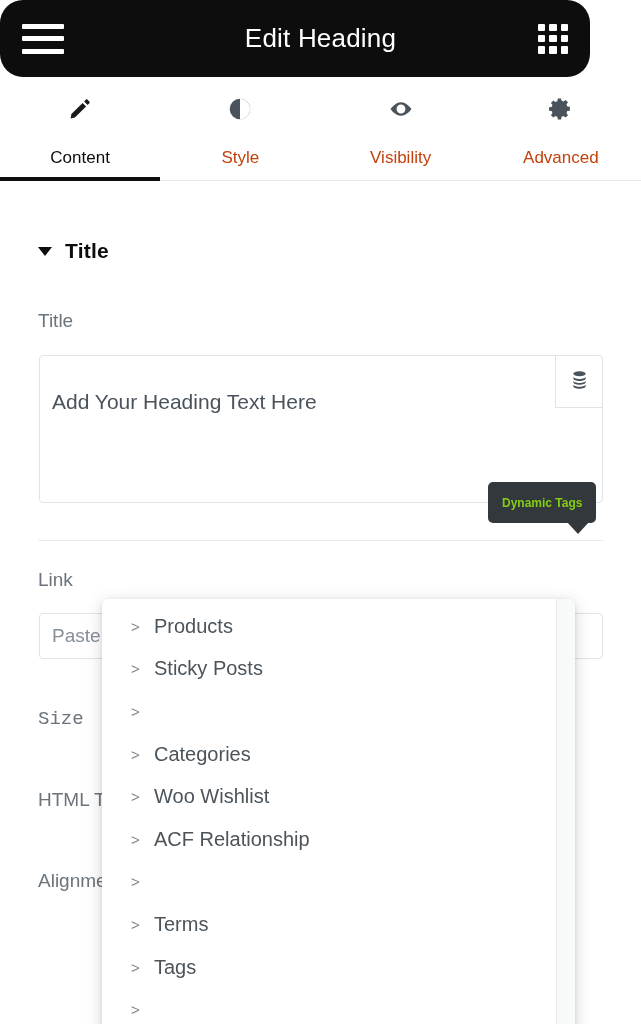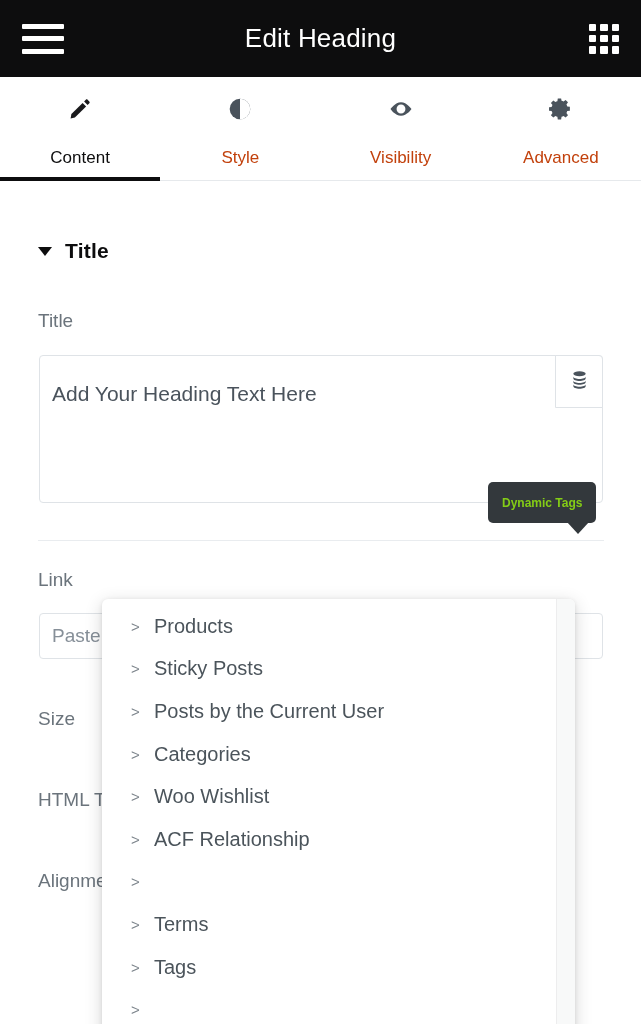--- a/index.html
+++ b/index.html
@@ -13,28 +13,29 @@
     position: relative;
     overflow: hidden;
     font-family: "Liberation Sans", sans-serif;
     -webkit-font-smoothing: antialiased;
   }
 
   
   .topbar {
     position: absolute;
     left: 0; top: 0;
-    width: 641px;
+    width: 590px;
     height: 77px;
     background: #0d0d0e;
     display: flex;
     align-items: center;
     justify-content: space-between;
     box-sizing: border-box;
     padding: 0 22px;
+    border-radius: 23px;
   }
   .hamburger {
     width: 42px;
     height: 30px;
     display: flex;
     flex-direction: column;
     justify-content: space-between;
     cursor: pointer;
   }
   .hamburger i {
@@ -153,39 +154,39 @@
   }
 
   .field-label {
     position: absolute;
     font-size: 19px;
     color: #6b747c;
     left: 38px;
   }
   #lbl-title   { top: 129px; }
   #lbl-link    { top: 388px; }
-  #lbl-size    { top: 527px; }
+  #lbl-size    { top: 527px; font-family: Liberation Mono, monospace; }
   #lbl-html    { top: 608px; }
   #lbl-align   { top: 689px; }
 
   
   .title-input-wrap {
     position: absolute;
     left: 39px;
     top: 174px;
     width: 564px;
     height: 148px;
     border: 1px solid #dfe3e7;
     border-radius: 4px;
     box-sizing: border-box;
     background: #ffffff;
   }
   .title-input {
     position: absolute;
-    left: 0; top: 8px;
+    left: 0; top: 16px;
     width: 100%;
     height: 100%;
     border: 0;
     outline: 0;
     resize: none;
     background: transparent;
     font-family: "Liberation Sans", sans-serif;
     font-size: 21px;
     color: #4a535c;
     padding: 16px 60px 0 12px;
@@ -431,21 +432,20 @@
         <div class="dd-item">
           <span class="chev">&gt;</span>
           <span class="dd-label">Products</span>
         </div>
         <div class="dd-item">
           <span class="chev">&gt;</span>
           <span class="dd-label">Sticky Posts</span>
         </div>
         <div class="dd-item">
           <span class="chev">&gt;</span>
-          <span class="dd-label">Posts by the Current User</span>
         </div>
         <div class="dd-item">
           <span class="chev">&gt;</span>
           <span class="dd-label">Categories</span>
         </div>
         <div class="dd-item">
           <span class="chev">&gt;</span>
           <span class="dd-label">Woo Wishlist</span>
         </div>
         <div class="dd-item">

